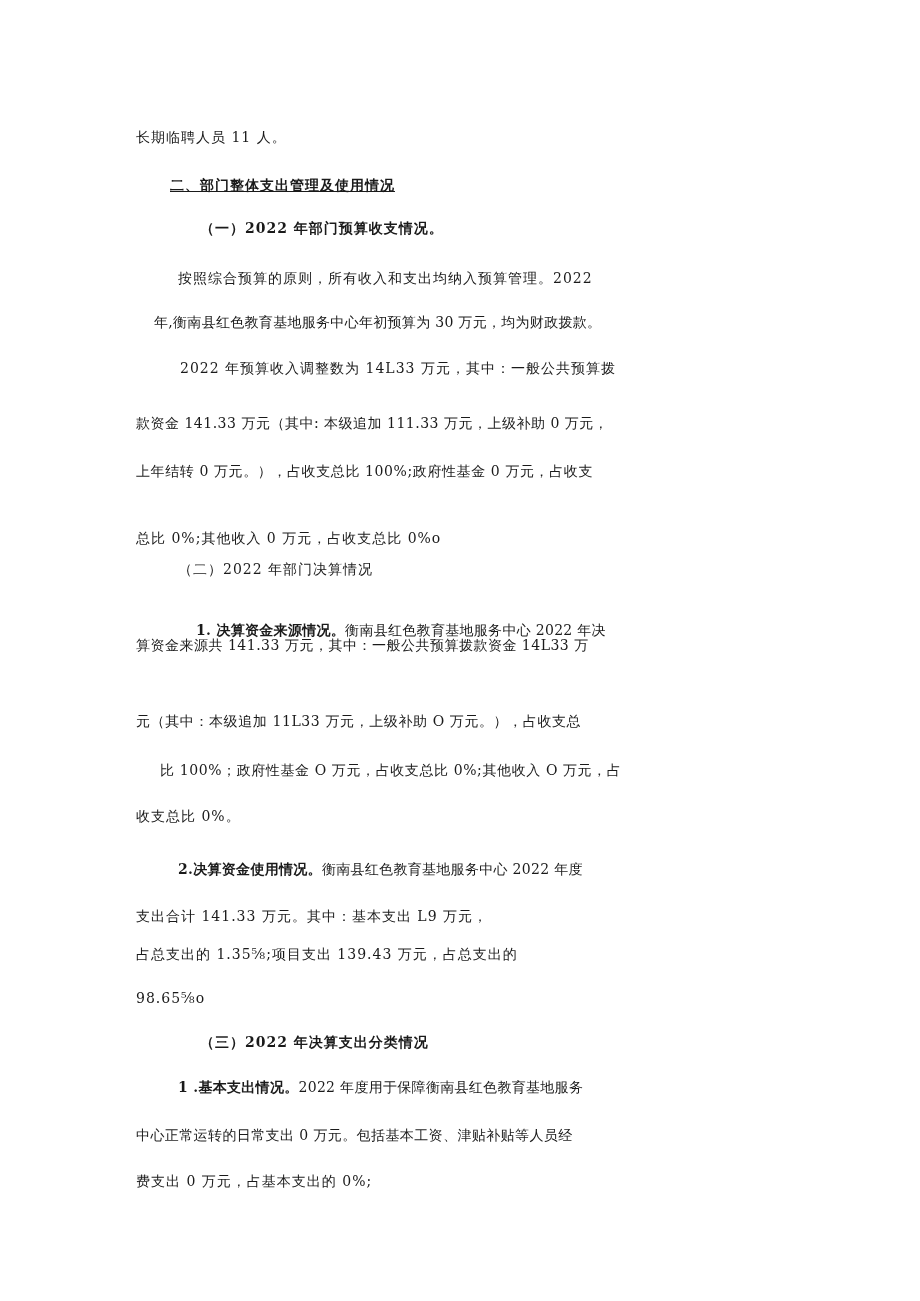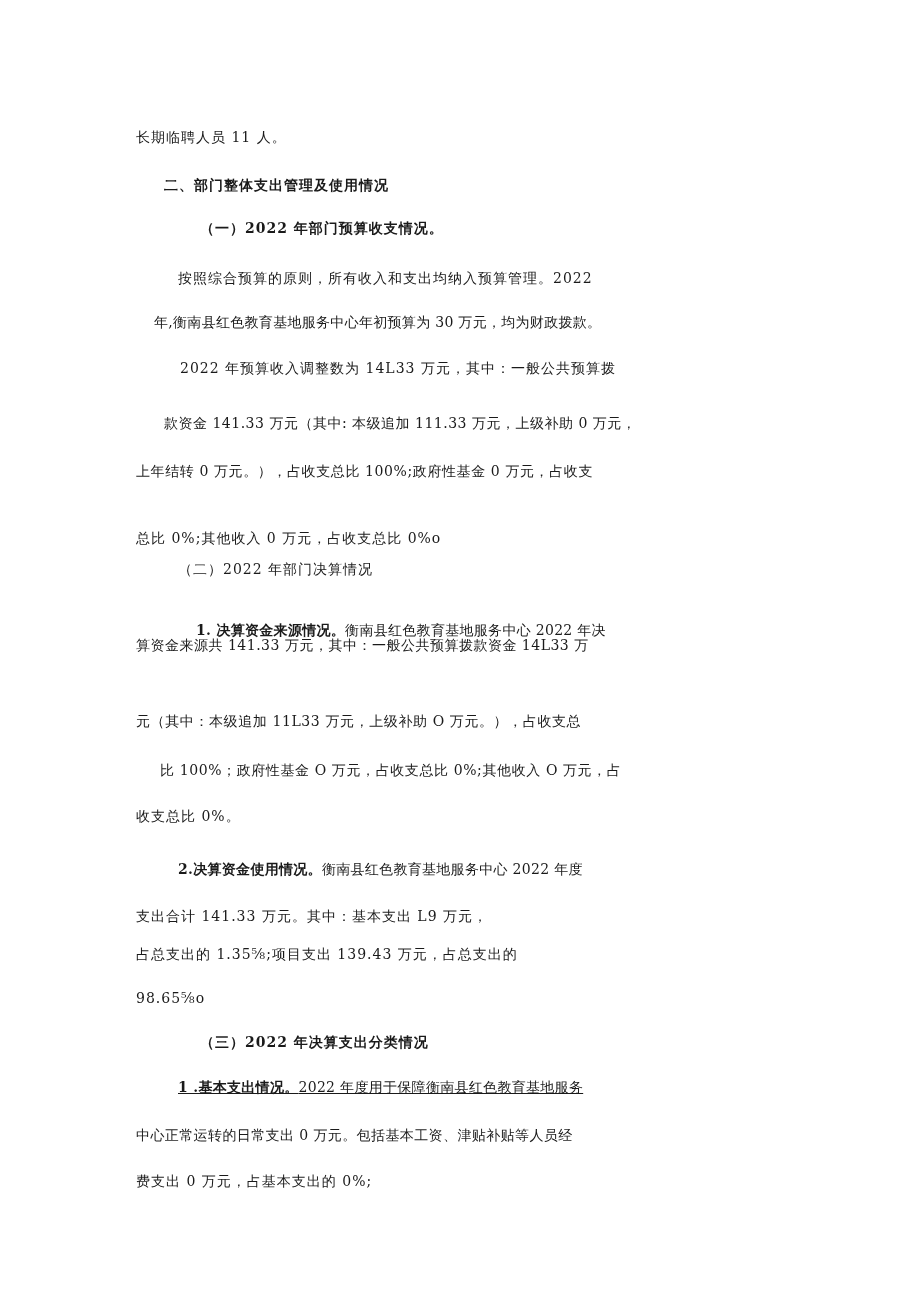--- a/index.html
+++ b/index.html
@@ -7,41 +7,41 @@
          font-family: "DejaVu Serif", "Liberation Serif", serif; color: #1a1a1a; }
   .line { position: absolute; left: 0; white-space: nowrap; font-size: 14px; line-height: 26px; letter-spacing: 1px; }
   .bold { font-weight: bold; }
   .b { font-weight: bold; }
 </style>
 </head>
 <body>
 
 <div>
   <div class="line" style="top:124px;left:136px;">长期临聘人员 11 人。</div>
-  <div class="line bold" style="top:172px;left:164px;">二、部门整体支出管理及使用情况</div>
+  <div class="line bold" style="top:172px;left:170px;text-decoration:underline;">二、部门整体支出管理及使用情况</div>
   <div class="line bold" style="top:215px;left:200px;">（一）2022 年部门预算收支情况。</div>
   <div class="line" style="top:265px;left:178px;">按照综合预算的原则，所有收入和支出均纳入预算管理。2022</div>
   <div class="line" style="top:309px;left:136px;letter-spacing:0.3px;margin-left:18px;">年,衡南县红色教育基地服务中心年初预算为 30 万元，均为财政拨款。</div>
   <div class="line" style="top:355px;left:180px;">2022 年预算收入调整数为 14L33 万元，其中：一般公共预算拨</div>
-  <div class="line" style="top:410px;left:136px;letter-spacing:0.5px;margin-left:28px;">款资金 141.33 万元（其中: 本级追加 111.33 万元，上级补助 0 万元，</div>
+  <div class="line" style="top:410px;left:136px;letter-spacing:0.5px;">款资金 141.33 万元（其中: 本级追加 111.33 万元，上级补助 0 万元，</div>
   <div class="line" style="top:458px;left:136px;letter-spacing:0.6px;">上年结转 0 万元。），占收支总比 100%;政府性基金 0 万元，占收支</div>
   <div class="line" style="top:525px;left:136px;">总比 0%;其他收入 0 万元，占收支总比 0%o</div>
   <div class="line" style="top:556px;left:178px;">（二）2022 年部门决算情况</div>
   <div class="line" style="top:617px;left:196px;letter-spacing:0.3px;">
     <span class="b">1. 决算资金来源情况。</span><span>衡南县红色教育基地服务中心 2022 年决</span>
   </div>
   <div class="line" style="top:632px;left:136px;letter-spacing:0.5px;">算资金来源共 141.33 万元，其中：一般公共预算拨款资金 14L33 万</div>
   <div class="line" style="top:708px;left:136px;letter-spacing:0.6px;">元（其中：本级追加 11L33 万元，上级补助 O 万元。），占收支总</div>
   <div class="line" style="top:757px;left:136px;letter-spacing:0.6px;margin-left:24px;">比 100%；政府性基金 O 万元，占收支总比 0%;其他收入 O 万元，占</div>
   <div class="line" style="top:803px;left:136px;">收支总比 0%。</div>
   <div class="line" style="top:856px;left:178px;letter-spacing:0.3px;">
     <span class="b">2.决算资金使用情况。</span><span>衡南县红色教育基地服务中心 2022 年度</span>
   </div>
   <div class="line" style="top:903px;left:136px;">支出合计 141.33 万元。其中：基本支出 L9 万元，</div>
   <div class="line" style="top:941px;left:136px;">占总支出的 1.35⅝;项目支出 139.43 万元，占总支出的</div>
   <div class="line" style="top:985px;left:136px;">98.65⅝o</div>
   <div class="line bold" style="top:1029px;left:200px;">（三）2022 年决算支出分类情况</div>
-  <div class="line" style="top:1074px;left:178px;letter-spacing:0.3px;text-decoration:underline;">
+  <div class="line" style="top:1074px;left:178px;letter-spacing:0.3px;">
     <span class="b">1 .基本支出情况。</span><span>2022 年度用于保障衡南县红色教育基地服务</span>
   </div>
   <div class="line" style="top:1122px;left:136px;letter-spacing:0.4px;">中心正常运转的日常支出 0 万元。包括基本工资、津贴补贴等人员经</div>
   <div class="line" style="top:1168px;left:136px;">费支出 0 万元，占基本支出的 0%;</div>
 </div>
 
 </body></html>

